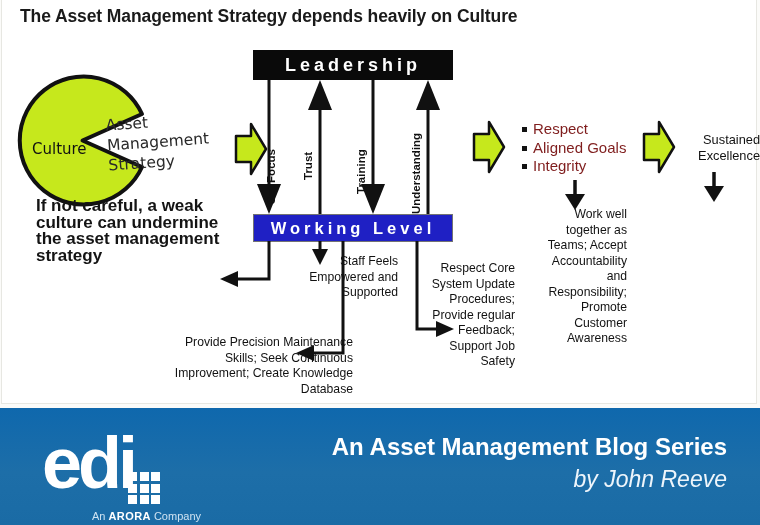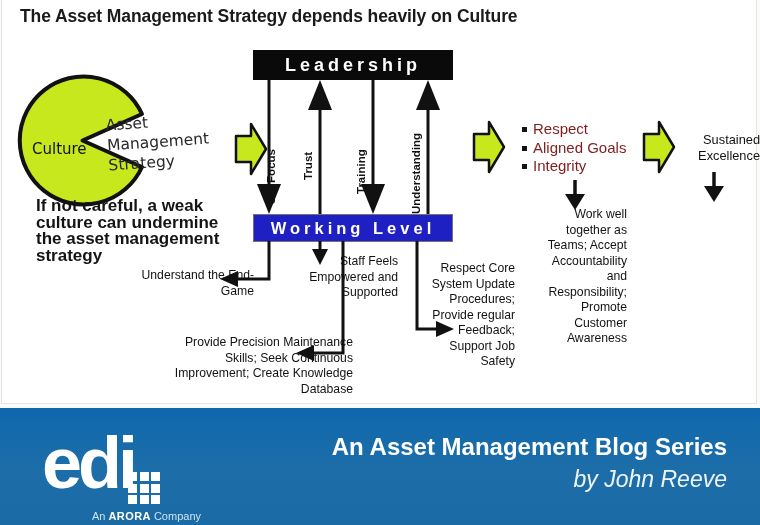--- a/index.html
+++ b/index.html
@@ -202,21 +202,20 @@
       <path d="M188 0 L188 12" fill="none" stroke="#111" stroke-width="3"></path>
       <polygon points="188,24 180,8 196,8" fill="#111"></polygon>
 
       <path d="M211 0 L211 112 L178 112" fill="none" stroke="#111" stroke-width="3"></path>
       <polygon points="164,112 182,104 182,120" fill="#111"></polygon>
 
       <path d="M285 0 L285 88 L308 88" fill="none" stroke="#111" stroke-width="3"></path>
       <polygon points="322,88 304,80 304,96" fill="#111"></polygon>
     </svg>
 
-    <div class="tb" style="left:132px;top:268px;width:120px;">Understand the End-Game</div>
 
     <div class="tb" style="left:276px;top:254px;width:120px;">Staff Feels Empowered and Supported</div>
 
     <div class="tb" style="left:166px;top:335px;width:185px;">Provide Precision Maintenance Skills; Seek Continuous Improvement; Create Knowledge Database</div>
 
     <div class="tb" style="left:420px;top:261px;width:86px;margin-left:7px;">Respect Core System Update Procedures; Provide regular Feedback; Support Job Safety</div>
 
     <div class="chev" style="left:470px;top:120px;">
       <svg width="34" height="54" viewBox="0 0 34 54">
         <path d="M2 14 H17 V2 L32 27 L17 52 V40 H2 Z" fill="#c6e81c" stroke="#111" stroke-width="2.5" stroke-linejoin="round"></path>

